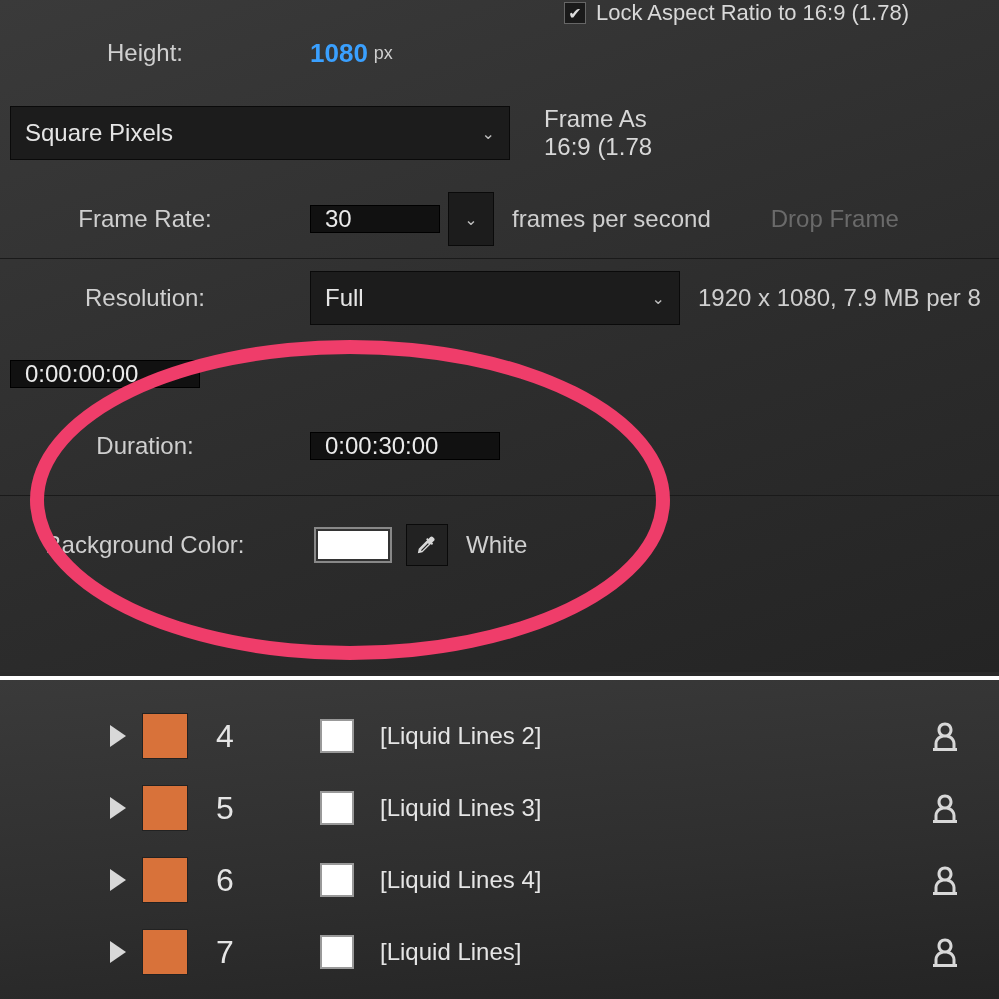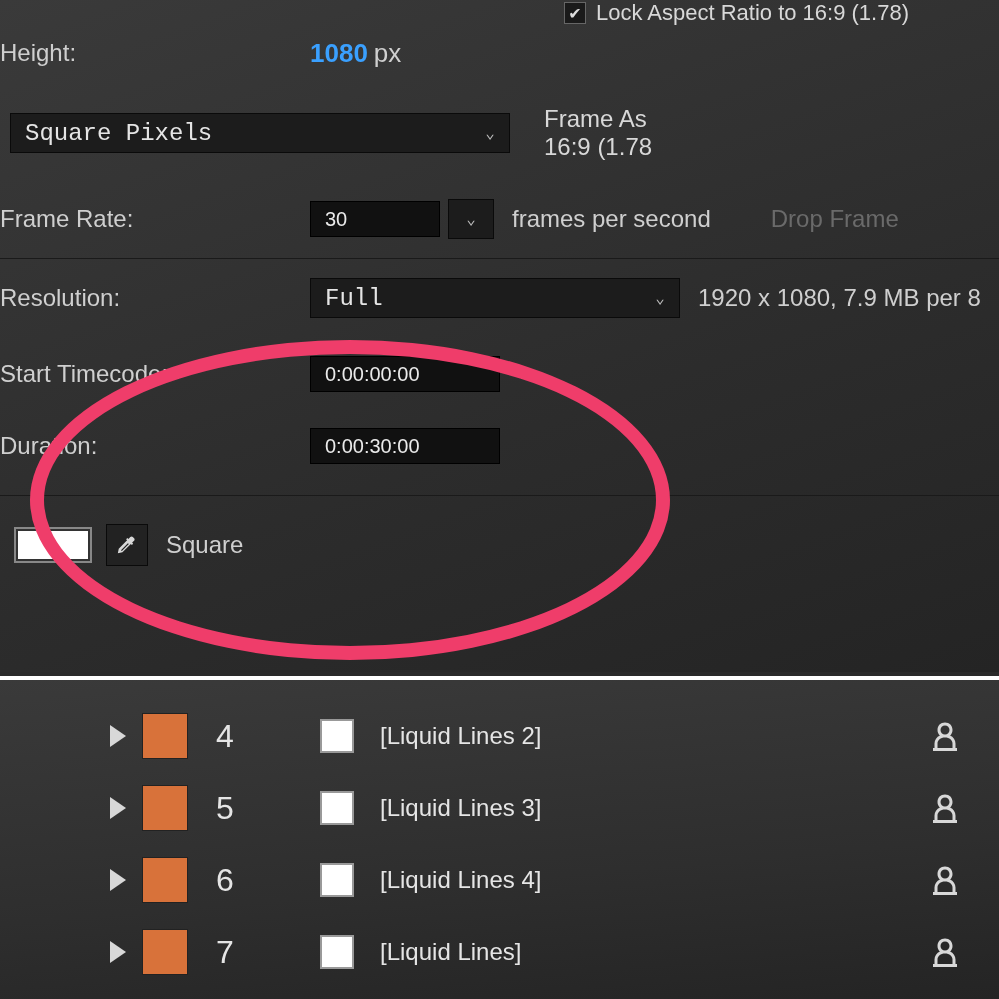--- a/index.html
+++ b/index.html
@@ -20,60 +20,59 @@
     padding-top: 0;
   }
   .row {
     display: flex;
     align-items: center;
     height: 62px;
     font-size: 24px;
   }
   .label-col {
     width: 300px;
-    text-align: left;
+    text-align: center;
     padding-right: 10px;
     color: #cfcfcf;
   }
   .lock-row {
     position: absolute;
     top: 0; right: 90px;
     display: flex; align-items: center; gap: 10px;
     font-size: 22px;
     color: #d8d8d8;
   }
   .checkbox {
     width: 22px; height: 22px;
     background: #1a1a1a;
     border: 1px solid #666;
     display: flex; align-items: center; justify-content: center;
     font-size: 16px;
     color: #ddd;
   }
   .height-val { color: #3aa0ff; font-size: 26px; margin-left: 10px; font-weight: bold; }
-  .unit { color: #cfcfcf; margin-left: 6px; font-size: 26px; }
+  .unit { color: #cfcfcf; margin-left: 6px; font-size: 18px; }
   .dropdown {
     background: #1c1c1c;
     border: 1px solid #0a0a0a;
-    height: 40px;
+    height: 54px;
     display: flex; align-items: center; justify-content: space-between;
     padding: 0 14px;
     color: #e5e5e5;
     font-size: 24px;
     margin-left: 10px;
-    font-family: Liberation Mono, monospace;
   }
   .dropdown .chev { font-size: 16px; color: #bbb; }
   .input-text {
     background: #111;
     border: 1px solid #000;
-    height: 36px;
+    height: 28px;
     padding: 0 14px;
     color: #eaeaea;
-    font-size: 20px;
+    font-size: 24px;
     margin-left: 10px;
     display: flex; align-items: center;
   }
   .side-text { margin-left: 18px; color: #cfcfcf; font-size: 24px; text-align: center; }
   .faded { color: #6a6a6a; }
   .divider {
     border-top: 1px solid #1a1a1a;
     margin: 8px 0 6px 0;
   }
   .swatch {
@@ -187,43 +186,43 @@
   <div class="row" style="margin-top:8px">
     <div class="label-col">Resolution:</div>
     <div class="dropdown" style="width:370px">
       <span>Full</span>
       <span class="chev">⌄</span>
     </div>
     <span class="side-text">1920 x 1080, 7.9 MB per 8</span>
   </div>
 
   <div class="row" style="margin-top:14px">
-    <div class="label-col">Start Timecode:</div>
     <div class="input-text" style="width:190px">
       <span>0:00:00:00</span>
     </div>
   </div>
 
   <div class="row" style="margin-top:10px">
     <div class="label-col">Duration:</div>
     <div class="input-text" style="width:190px">
       <span>0:00:30:00</span>
     </div>
   </div>
 
   <div class="divider" style="margin-top:18px"></div>
 
   <div class="row" style="margin-top:18px">
+    <div class="label-col">Background Color:</div>
     <div class="swatch"></div>
     <div class="eyedrop-btn">
       <svg viewBox="0 0 24 24" width="22" height="22">
         <path fill="#d8d8d8" d="M20.7 5.6l-2.3-2.3c-.8-.8-2-.8-2.8 0l-2.1 2.1-1.1-1.1-1.4 1.4 1.1 1.1L3 16l-1 5 5-1 9.2-9.2 1.1 1.1 1.4-1.4-1.1-1.1 2.1-2.1c.8-.7.8-1.9 0-2.7zM6.4 18.6l-1-1L13 10l1 1-7.6 7.6z"></path>
       </svg>
     </div>
-    <span class="side-text">Square</span>
+    <span class="side-text">White</span>
   </div>
 
   <div class="annotation-ellipse"></div>
 </div>
 
 <div class="bottom-panel">
   <div id="layers">
       <div class="layer-row">
         <div class="tw"></div>
         <div class="color-chip"></div>

